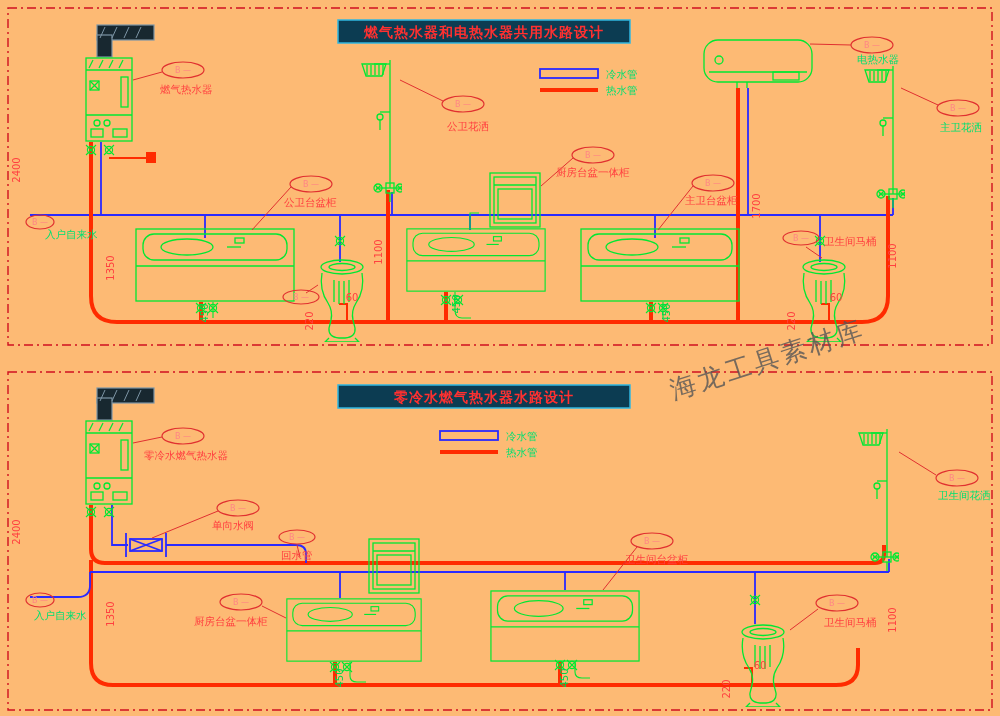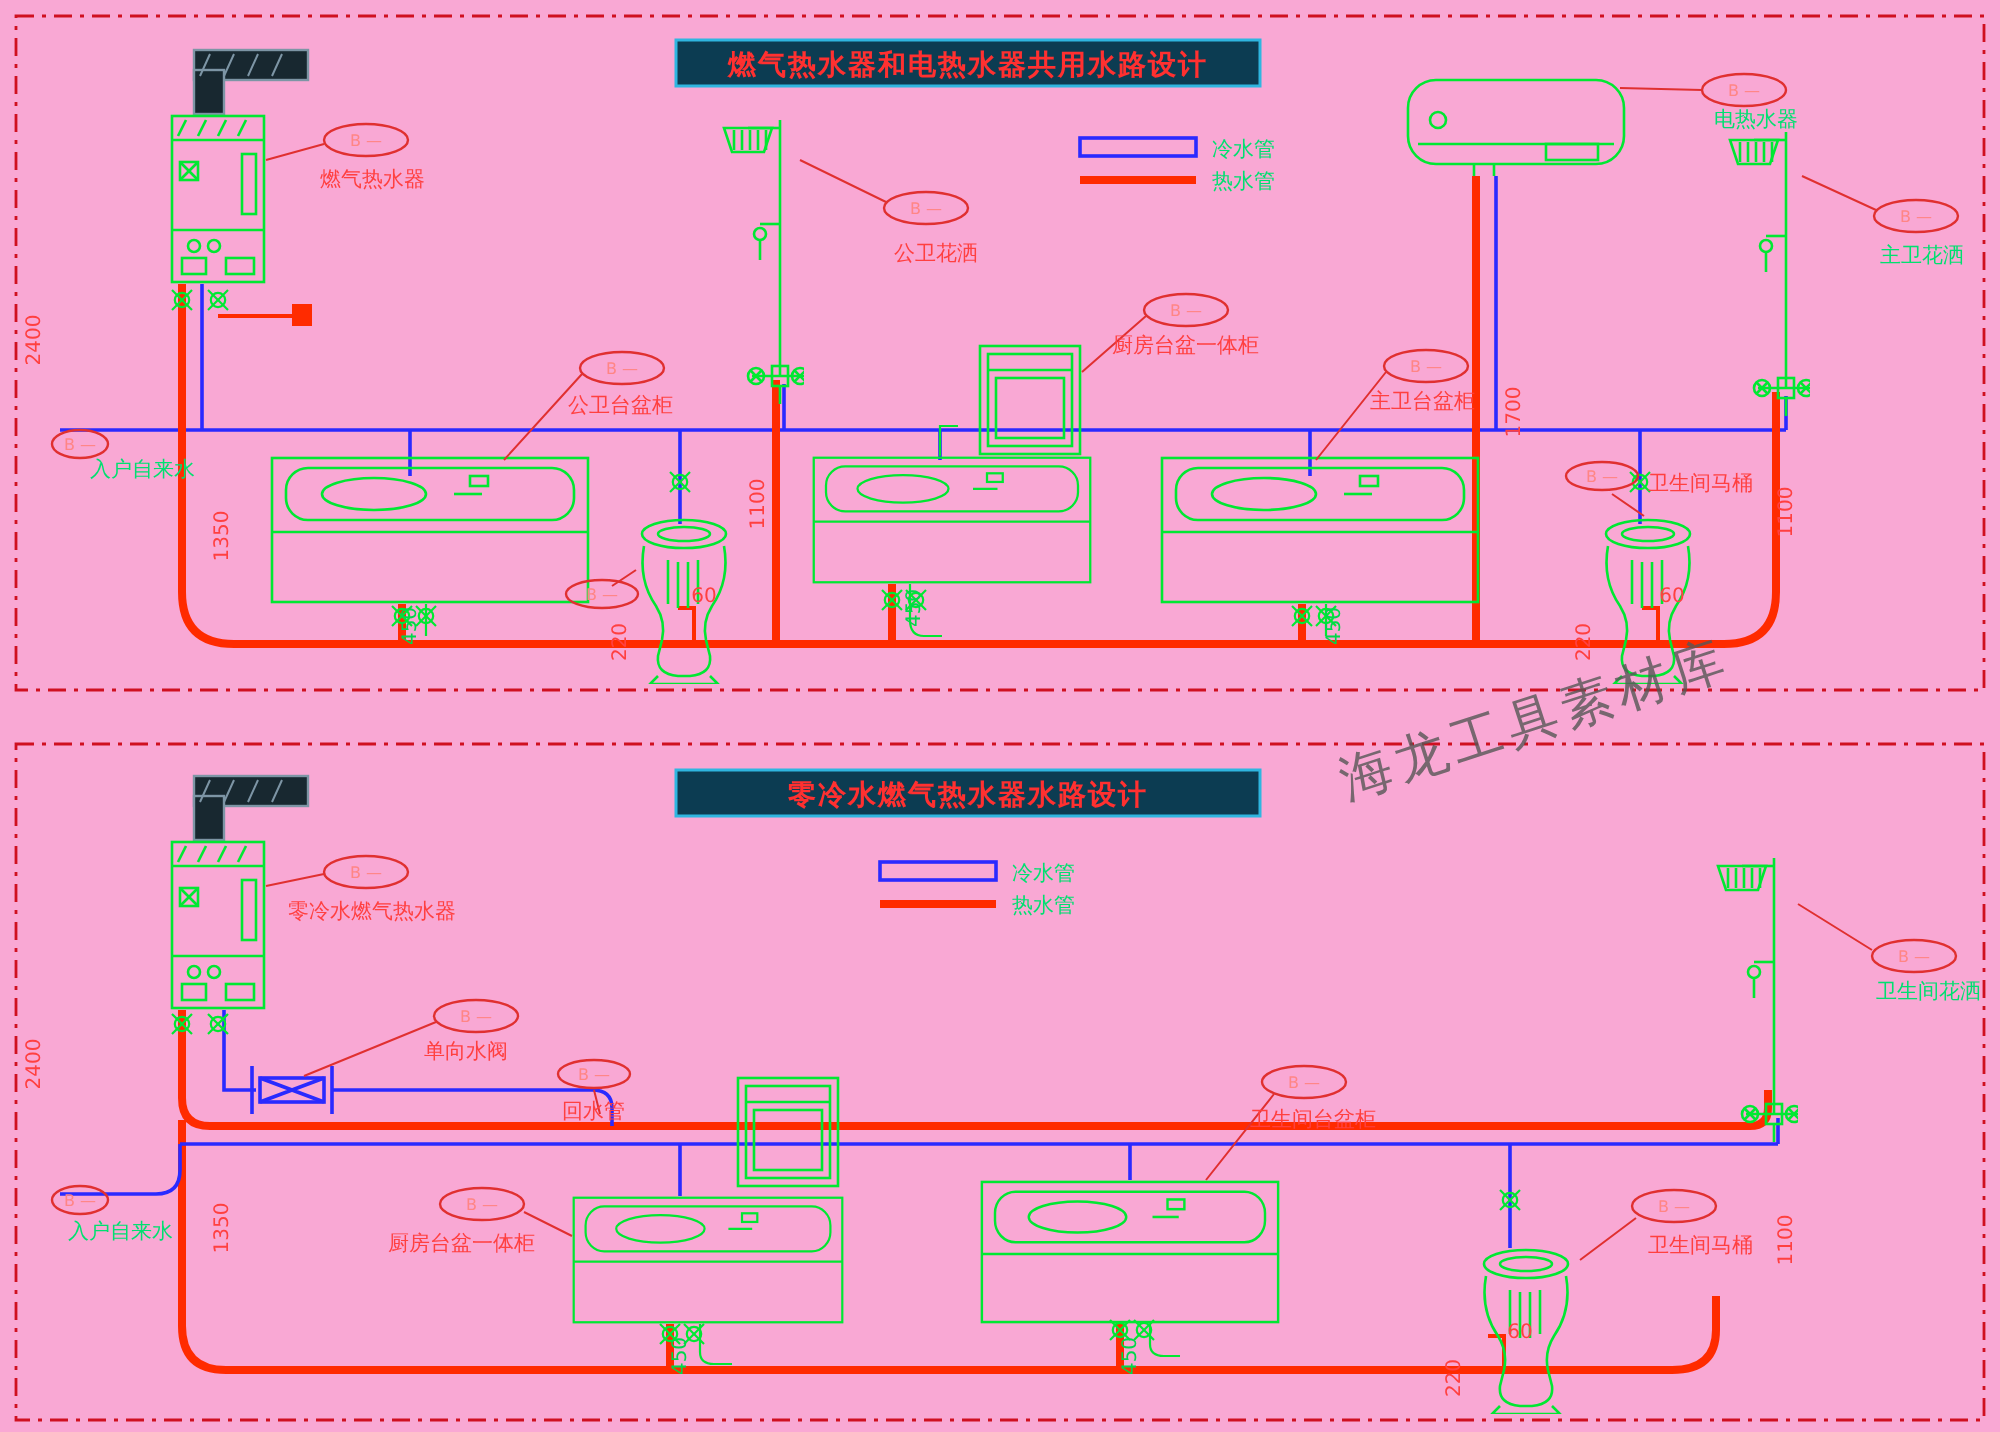--- a/index.html
+++ b/index.html
@@ -1,16 +1,16 @@
 <!DOCTYPE html>
 <html><head>
 <meta charset="utf-8">
 <style>
   html,body{margin:0;padding:0;background:#000;}
-  .stage{position:relative;width:1000px;height:716px;background:#f9a8d4;overflow:hidden;}
+  .stage{position:relative;width:1000px;height:716px;background:#fdba74;overflow:hidden;}
   text{font-family:"DejaVu Sans","Liberation Sans",sans-serif;}
   .g{stroke:#00e832;fill:none;stroke-width:1.3;}
   .g2{stroke:#00e832;fill:none;stroke-width:1.1;}
   .hot{stroke:#ff2b00;stroke-width:4;fill:none;stroke-linejoin:round;}
   .hot2{stroke:#ff2b00;stroke-width:2;fill:none;}
   .cold{stroke:#2a2aff;stroke-width:1.8;fill:none;}
   .leader{stroke:#e03030;stroke-width:1;fill:none;}
   .tagE{stroke:#e03030;fill:none;stroke-width:1.2;}
   .tagT{fill:#ff8585;font-size:8px;text-anchor:middle;}
   .lblR{fill:#ff4040;font-size:10.5px;}

